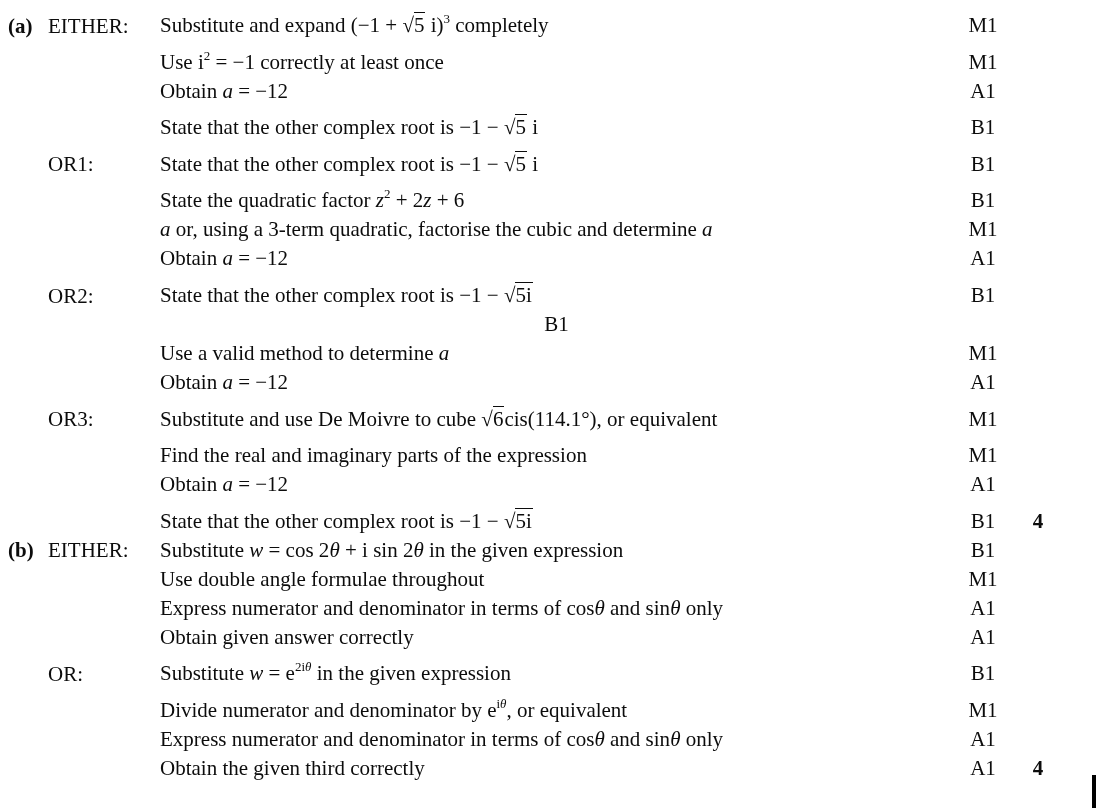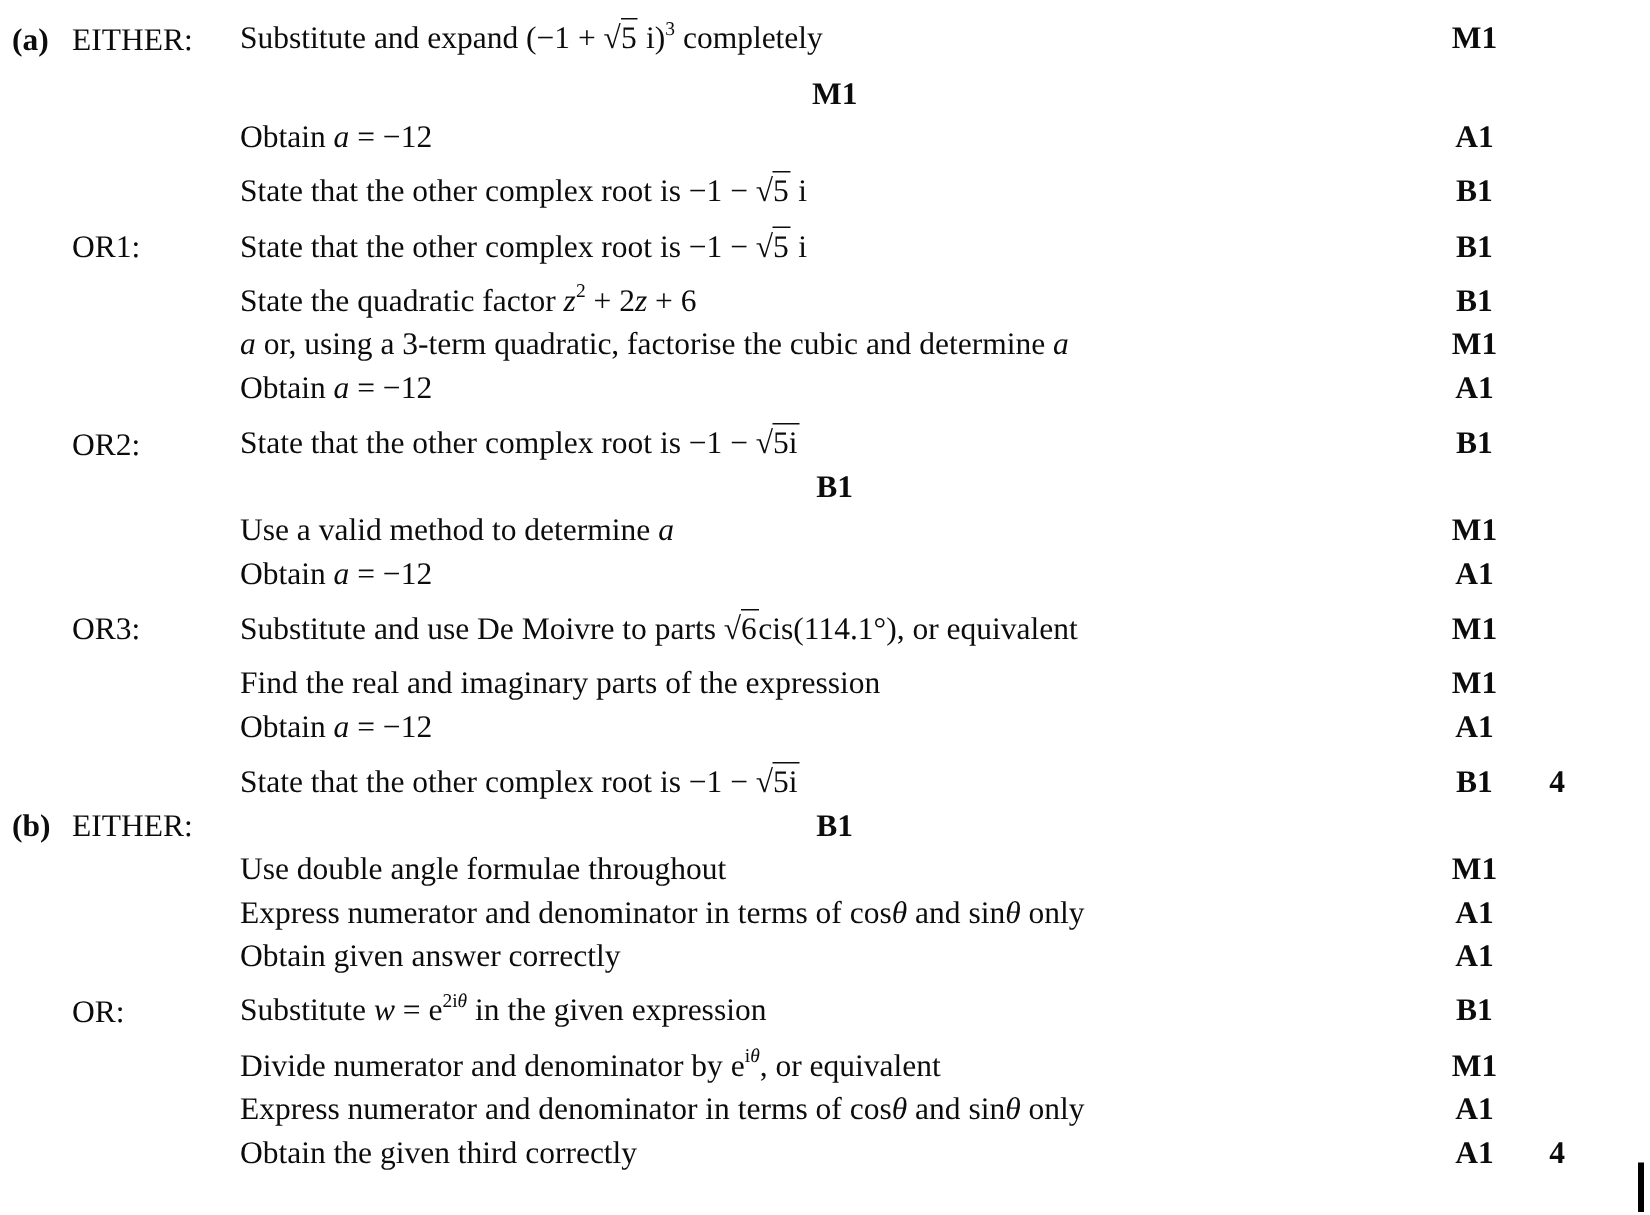--- a/index.html
+++ b/index.html
@@ -18,21 +18,21 @@
     grid-template-columns:40px 112px 793px 60px 50px;
     align-items:end;
     padding:1px 0 2px 0;
     min-height:29px;
     box-sizing:border-box;
   }
   .row.tall{padding-top:9px;}
   .cell-item{font-weight:bold;}
   .cell-method{}
   .cell-text{line-height:1.22;}
-  .cell-mark{text-align:center;line-height:1.22;font-weight:bold;}
+  .cell-mark{text-align:center;line-height:1.22;}
   .cell-total{text-align:center;font-weight:bold;line-height:1.22;}
   sup.s{
     font-size:13px;
     position:relative;
     top:-1px;
     vertical-align:super;
     line-height:0;
   }
   .it{font-style:italic;}
   .rad{white-space:nowrap;}
@@ -52,20 +52,21 @@
     <div class="row tall">
       <div class="cell-item">(a)</div>
       <div class="cell-method">EITHER:</div>
       <div class="cell-text"><span>Substitute and expand (−1 + </span><span class="rad"><span class="v">5</span></span><span> i)</span><sup class="s">3</sup><span> completely</span></div>
       <div class="cell-mark">M1</div>
       <div class="cell-total"></div>
     </div>
     <div class="row tall">
       <div class="cell-item"></div>
       <div class="cell-method"></div>
+      <div class="cell-text"><span>Use i</span><sup class="s">2</sup><span> = −1 correctly at least once</span></div>
       <div class="cell-mark">M1</div>
       <div class="cell-total"></div>
     </div>
     <div class="row">
       <div class="cell-item"></div>
       <div class="cell-method"></div>
       <div class="cell-text"><span>Obtain </span><span class="it">a</span><span> = −12</span></div>
       <div class="cell-mark">A1</div>
       <div class="cell-total"></div>
     </div>
@@ -127,21 +128,21 @@
     <div class="row">
       <div class="cell-item"></div>
       <div class="cell-method"></div>
       <div class="cell-text"><span>Obtain </span><span class="it">a</span><span> = −12</span></div>
       <div class="cell-mark">A1</div>
       <div class="cell-total"></div>
     </div>
     <div class="row tall">
       <div class="cell-item"></div>
       <div class="cell-method">OR3:</div>
-      <div class="cell-text"><span>Substitute and use De Moivre to parts </span><span class="rad"><span class="v">6</span></span><span>cis(114.1°), or equivalent</span></div>
+      <div class="cell-text"><span>Substitute and use De Moivre to cube </span><span class="rad"><span class="v">6</span></span><span>cis(114.1°), or equivalent</span></div>
       <div class="cell-mark">M1</div>
       <div class="cell-total"></div>
     </div>
     <div class="row tall">
       <div class="cell-item"></div>
       <div class="cell-method"></div>
       <div class="cell-text"><span>Find the real and imaginary parts of the expression</span></div>
       <div class="cell-mark">M1</div>
       <div class="cell-total"></div>
     </div>
@@ -155,20 +156,21 @@
     <div class="row tall">
       <div class="cell-item"></div>
       <div class="cell-method"></div>
       <div class="cell-text"><span>State that the other complex root is −1 − </span><span class="rad"><span class="v">5i</span></span></div>
       <div class="cell-mark">B1</div>
       <div class="cell-total">4</div>
     </div>
     <div class="row">
       <div class="cell-item">(b)</div>
       <div class="cell-method">EITHER:</div>
+      <div class="cell-text"><span>Substitute </span><span class="it">w</span><span> = cos 2</span><span class="it">θ</span><span> + i sin 2</span><span class="it">θ</span><span> in the given expression</span></div>
       <div class="cell-mark">B1</div>
       <div class="cell-total"></div>
     </div>
     <div class="row">
       <div class="cell-item"></div>
       <div class="cell-method"></div>
       <div class="cell-text"><span>Use double angle formulae throughout</span></div>
       <div class="cell-mark">M1</div>
       <div class="cell-total"></div>
     </div>

